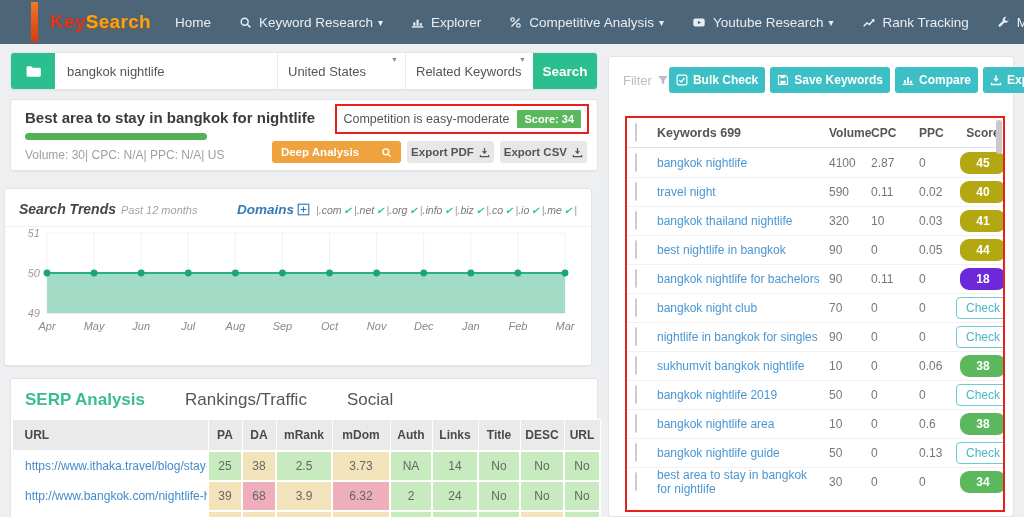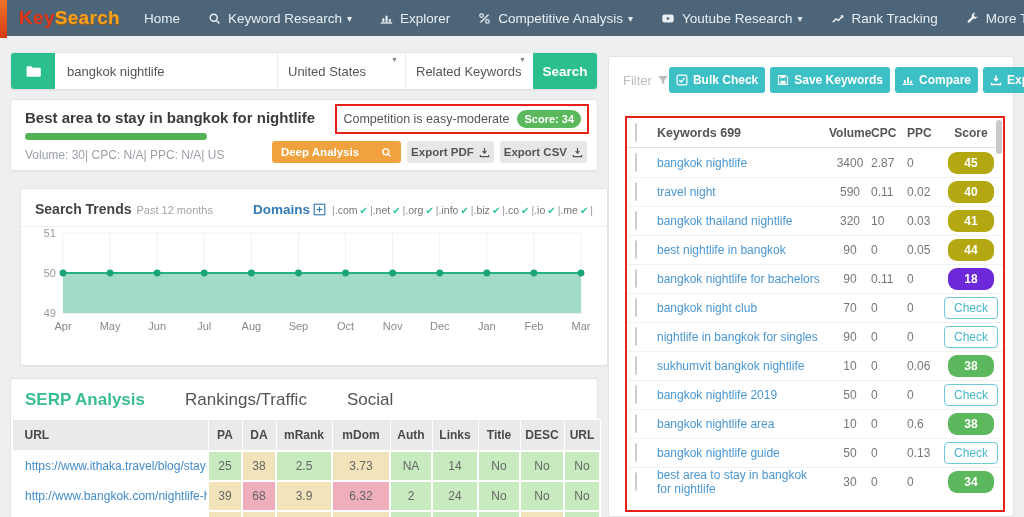--- a/index.html
+++ b/index.html
@@ -1,21 +1,21 @@
 <!DOCTYPE html>
 <html><head>
 <meta charset="utf-8">
 <style>
   * { margin:0; padding:0; box-sizing:border-box; }
   html,body { width:1024px; height:517px; overflow:hidden;
     font-family:"Liberation Sans", sans-serif; background:#edeff1; position:relative; }
 
   
-  .navbar { position:absolute; top:0; left:0; width:1024px; height:36px;
-    background:#4c6579; display:flex; align-items:center; }
+  .navbar { position:absolute; top:0; left:0; width:1024px; height:44px;
+    background:#4c6579; display:flex; align-items:center;padding-left:31px; }
   .nav-strip { width:7px; height:40px; background:linear-gradient(180deg,#f2762a,#d53a16); flex:0 0 auto; }
   .logo { margin:0 24px 0 12px; font-size:19px; font-weight:bold; letter-spacing:.3px; white-space:nowrap; }
   .logo .k { color:#dd3b1c; text-shadow:0 0 1px #8c1d08; }
   .logo .s { color:#f7a21b; text-shadow:0 1px 1px #b35c00; }
   .nav-items { display:flex; align-items:center; gap:28px; }
   .nav-item { display:flex; align-items:center; gap:7px; color:#e9eef2; font-size:13.5px; cursor:pointer; white-space:nowrap; }
   .nav-item .caret { font-size:10px; margin-left:-2px; }
   .icon { display:inline-flex; align-items:center; justify-content:center; }
   .icon svg { display:block; }
 
@@ -49,52 +49,52 @@
   .scroll-thumb { position:absolute; top:2px; right:1px; width:6px; height:34px; background:#c9c9c9; border-radius:3px; }
   .kw-head { display:flex; align-items:center; min-height:30px; border-bottom:1px solid #e2e2e2;
     font-weight:bold; color:#555; }
   .kw-row { display:flex; align-items:center; min-height:29px; border-top:1px solid #f1f1f1; }
   .kw-row:first-child { border-top:none; }
   .col-check { width:30px; padding-left:8px; flex:0 0 auto; }
   .cbox { width:13px; height:13px; border:1px solid #ccc; border-radius:3px; background:#fbfbfb; cursor:pointer; }
   .col-kw { width:172px; flex:0 0 auto; font-size:12px; padding-right:6px; }
   .col-kw a { color:#4a96d2; text-decoration:none; cursor:pointer; }
   .kw-head .col-kw { font-size:12.5px; }
-  .col-vol { width:42px; flex:0 0 auto; font-size:12px; color:#777;text-align:center; }
-  .col-cpc { width:36px; flex:0 0 auto; font-size:12px; color:#777; }
+  .col-vol { width:42px; flex:0 0 auto; font-size:12px; color:#777; }
+  .col-cpc { width:48px; flex:0 0 auto; font-size:12px; color:#777; }
   .col-ppc { width:36px; flex:0 0 auto; font-size:12px; color:#777; }
   .kw-head .col-vol,.kw-head .col-cpc,.kw-head .col-ppc,.kw-head .col-score { color:#555; font-size:12px; }
   .col-score { width:56px; flex:0 0 auto; text-align:center; }
   .score-badge { display:inline-block; width:46px; padding:4px 0; border-radius:9px; color:#fff;
     font-size:12px; font-weight:bold; text-align:center; cursor:pointer; }
   .sb-olive { background:#b3a812; }
   .sb-green { background:#5cb85c; }
   .sb-blue  { background:#6d28d9; }
   .check-btn { display:inline-block; border:1px solid #6fc9d6; color:#4ab6c9; background:#fff;
     border-radius:4px; padding:3px 9px; font-size:12px; cursor:pointer; font-family:"Liberation Sans", sans-serif; }
 
   
   .overview-card { top:99px; left:10px; width:588px; height:72px; }
   .ko-title { position:absolute; left:14px; top:9px; font-size:15px; font-weight:bold; color:#3b3b3b; }
   .ko-progress { position:absolute; left:14px; top:33px; height:7px; width:182px; background:#52b152; border-radius:4px; }
   .ko-stats { position:absolute; left:14px; bottom:8px; font-size:12px; color:#9ba1a7; }
   .anno-box { position:absolute; right:8px; top:4px; border:2px solid #e8201a; background:#fff;
     padding:4px 6px; display:flex; align-items:center; gap:8px; }
   .anno-box .comp-txt { font-size:12.5px; color:#555; }
-  .score-pill { background:#5cb85c; color:#fff; font-size:11px; font-weight:bold; padding:3px 7px; border-radius:9px; }
+  .score-pill { background:#5cb85c; color:#fff; font-size:11px; font-weight:bold; padding:3px 7px; border-radius:1px; }
   .ko-btns { position:absolute; right:10px; bottom:7px; display:flex; gap:6px; }
   .btn-orange { background:#f0a23e; color:#fff; border:none; border-radius:3px; padding:5px 9px;
     font-size:11.5px; font-weight:bold; display:flex; align-items:center; gap:22px; cursor:pointer;
     font-family:"Liberation Sans", sans-serif; }
   .btn-gray { background:#e7e7e7; color:#555; border:none; border-radius:3px; padding:5px 4px;
     font-size:11.5px; font-weight:bold; display:flex; align-items:center; gap:5px; cursor:pointer;
     font-family:"Liberation Sans", sans-serif; }
 
   
-  .trends-card { top:188px; left:20px; width:588px; height:178px; }
+  .trends-card { top:188px; left:4px; width:588px; height:178px;font-style:italic; }
   .tr-head { display:flex; align-items:baseline; padding:11px 14px 8px 14px; border-bottom:1px solid #f0f0f0; }
   .tr-title { font-size:14px; font-weight:bold; color:#444; }
   .tr-sub { font-size:11px; color:#a3a3a3; margin-left:5px; }
   .domains-wrap { margin-left:auto; display:flex; align-items:center; white-space:nowrap; }
   .domains-lbl { color:#337ab7; font-size:13.5px; font-weight:bold; cursor:pointer; margin-right:3px; }
   .plusbox { color:#337ab7; margin-right:6px; cursor:pointer; }
   .ext-item { font-size:10.5px; color:#777; cursor:pointer; }
   .ext-item .chk { color:#2fbfa3; font-size:10px; margin:0 2px 0 2px; }
   .pipe { color:#999; font-size:10.5px; }
   .chart-wrap { position:absolute; left:12px; top:36px; }
@@ -268,21 +268,21 @@
       <div class="col-kw">Keywords 699</div>
       <div class="col-vol">Volume</div>
       <div class="col-cpc">CPC</div>
       <div class="col-ppc">PPC</div>
       <div class="col-score">Score</div>
     </div>
     <div id="kw-body">
         <div class="kw-row">
           <div class="col-check"><span class="cbox"></span></div>
           <div class="col-kw"><a>bangkok nightlife</a></div>
-          <div class="col-vol">3400</div>
+          <div class="col-vol">4100</div>
           <div class="col-cpc">2.87</div>
           <div class="col-ppc">0</div>
           <div class="col-score"><span class="score-badge sb-olive">45</span></div>
         </div>
         <div class="kw-row">
           <div class="col-check"><span class="cbox"></span></div>
           <div class="col-kw"><a>travel night</a></div>
           <div class="col-vol">590</div>
           <div class="col-cpc">0.11</div>
           <div class="col-ppc">0.02</div>

